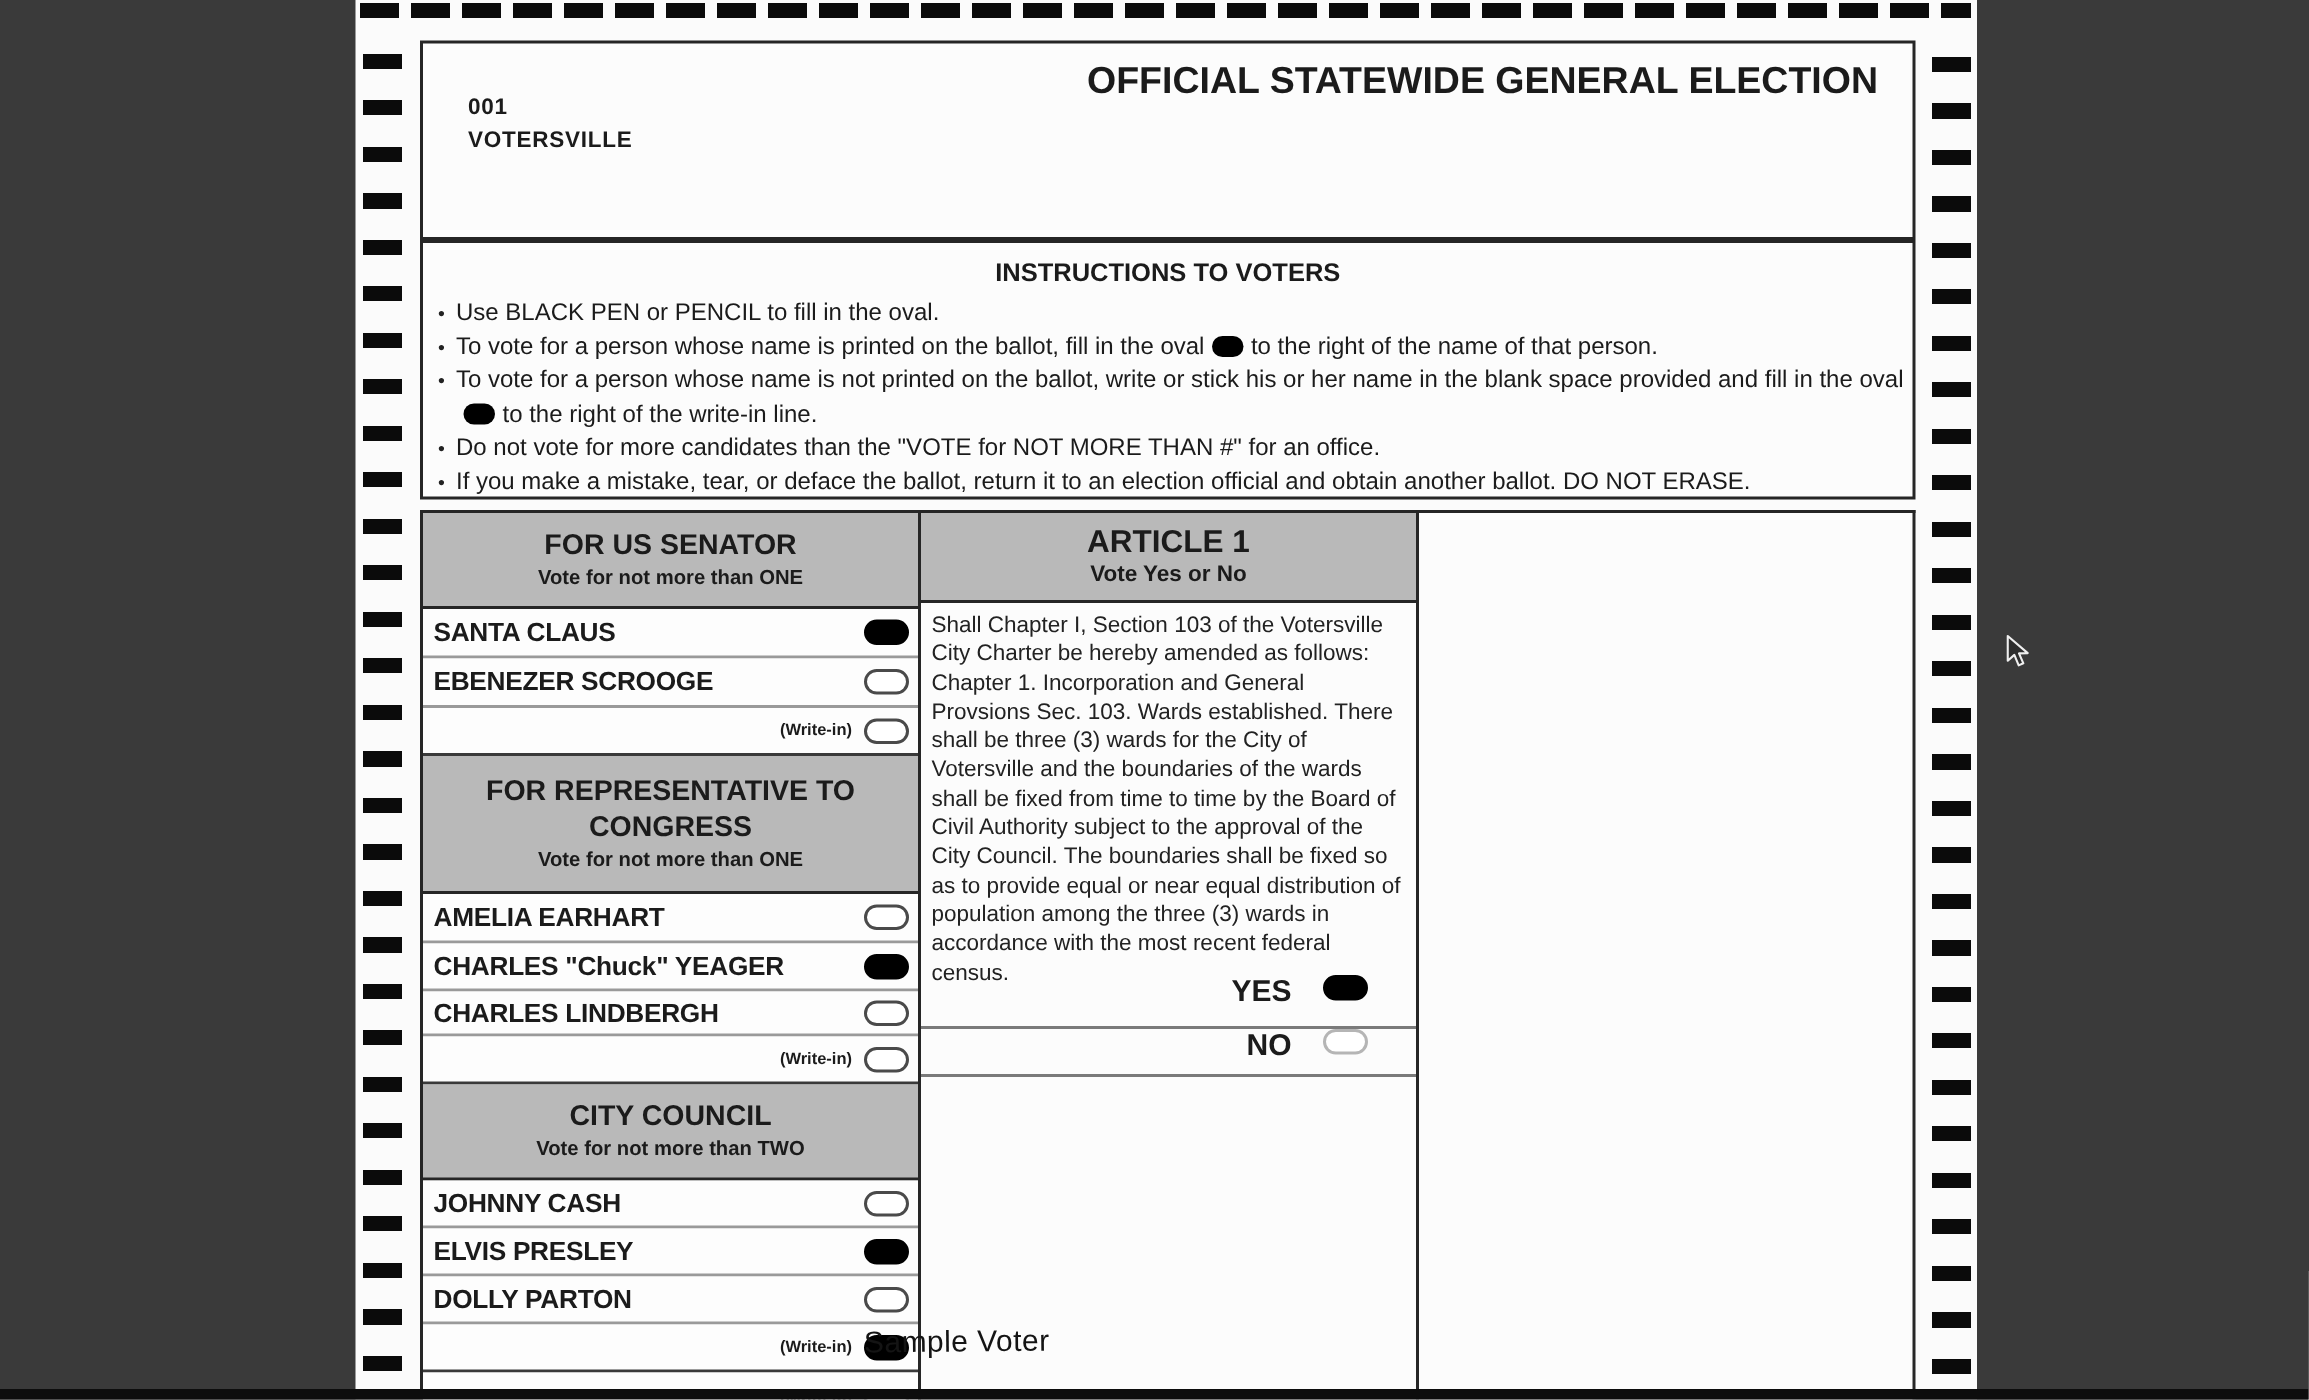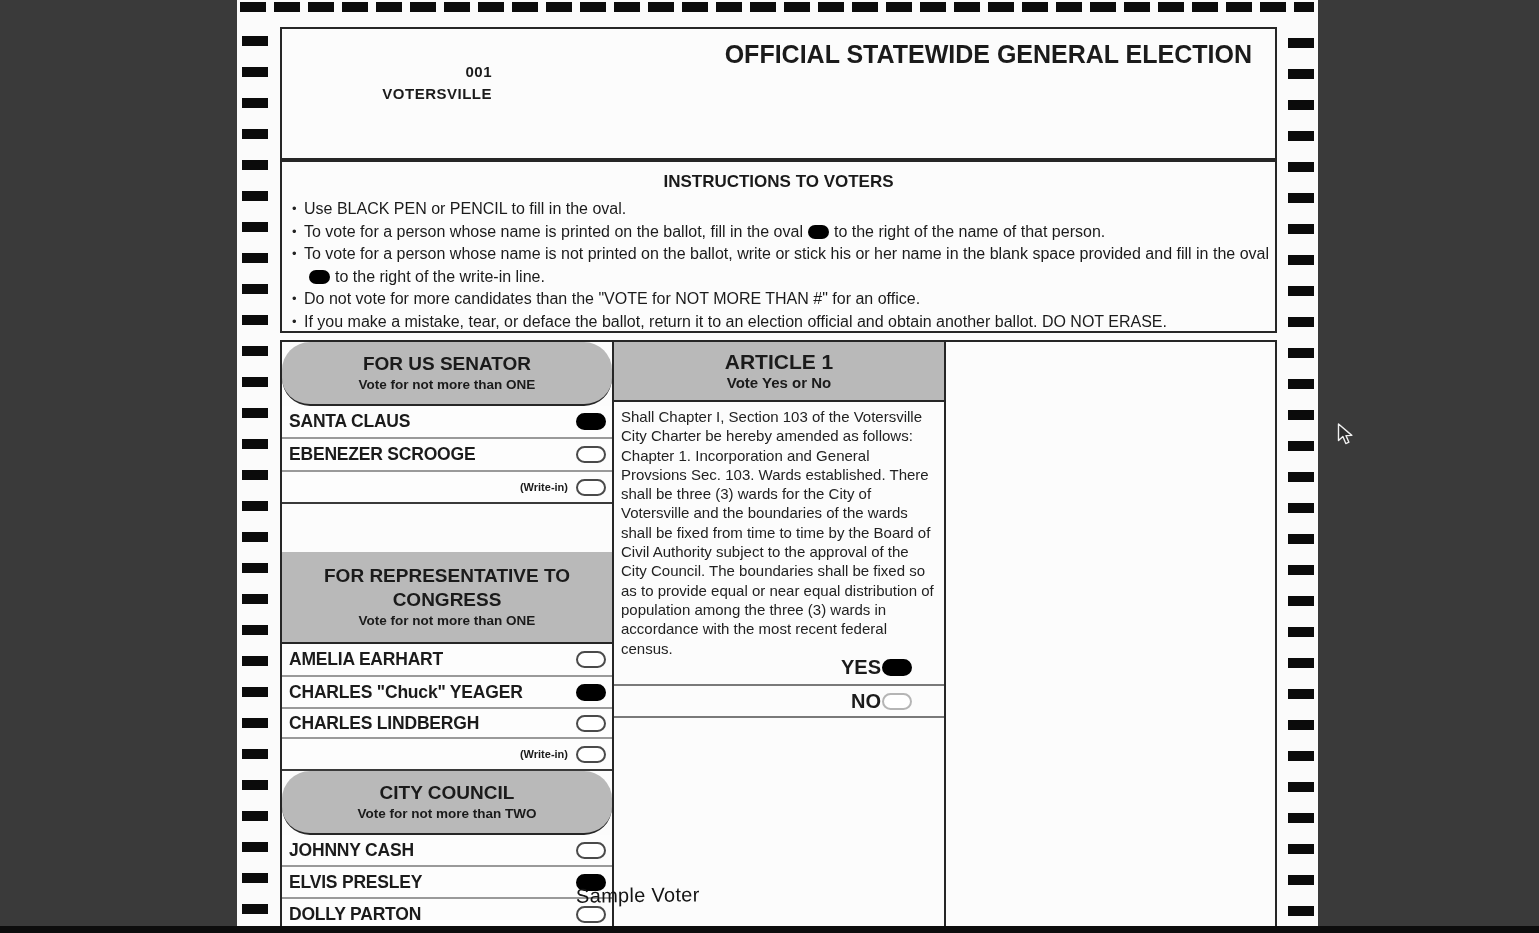--- a/index.html
+++ b/index.html
@@ -9,21 +9,21 @@
   
   .dash-top{position:absolute;left:240px;top:2px;width:1074px;height:10px;
             background:repeating-linear-gradient(90deg,#0b0b0b 0 26px,transparent 26px 34px);}
   .dash-left{position:absolute;left:242px;top:36px;width:26px;height:888px;
              background:repeating-linear-gradient(180deg,#0b0b0b 0 10px,transparent 10px 31px);}
   .dash-right{position:absolute;left:1288px;top:38px;width:26px;height:886px;
               background:repeating-linear-gradient(180deg,#0b0b0b 0 10px,transparent 10px 31px);}
   .bottom-bar{position:absolute;left:0;top:926px;width:1539px;height:7px;background:#0d0d0d;}
 
   .hdr-box{position:absolute;left:280px;top:27px;width:993px;height:129px;border:2px solid #262626;background:#fcfcfc;}
-  .precinct{position:absolute;left:30px;top:32px;width:180px;text-align:right;
+  .precinct{position:absolute;left:30px;top:32px;width:180px;text-align:left;
             font-weight:bold;font-size:15px;line-height:22px;letter-spacing:.5px;}
   .main-title{position:absolute;left:270px;top:9px;width:700px;text-align:right;}
   .main-title .t1{font-weight:bold;font-size:25px;line-height:33px;}
   .main-title .t2{font-weight:bold;font-size:23px;line-height:31px;}
 
   .ins-box{position:absolute;left:280px;top:160px;width:993px;height:169px;border:2px solid #262626;background:#fcfcfc;}
   .ins-title{text-align:center;font-weight:bold;font-size:17px;padding-top:10px;}
   .bullets{padding:6px 6px 0 6px;font-size:16px;line-height:22.5px;}
   .bullet{position:relative;padding-left:16px;}
   .bullet::before{content:"\2022";position:absolute;left:4px;top:0;font-size:13px;color:#222;}
@@ -34,35 +34,35 @@
         border:2px solid #262626;border-bottom:none;overflow:hidden;background:#fcfcfc;}
   .col{position:absolute;top:0;height:593px;overflow:hidden;}
   .col1{left:0;width:330px;}
   .col2{left:330px;width:330px;border-left:2px solid #262626;}
   .col3{left:662px;width:329px;border-left:2px solid #262626;}
 
   .chead{background:#b9b9b9;text-align:center;border-bottom:2px solid #262626;box-sizing:border-box;
          display:flex;flex-direction:column;justify-content:center;}
   .chead .ht{font-weight:bold;font-size:19px;line-height:24px;}
   .chead .hs{font-weight:bold;font-size:13.5px;line-height:18px;}
-  .h64{height:64px;border-radius:28px;} .h92{height:92px;margin-top:48px;} .h60{height:60px;}
+  .h64{height:64px;} .h92{height:92px;} .h60{height:60px;}
 
   .crow{display:flex;align-items:center;box-sizing:border-box;height:33px;
         padding:0 6px 0 7px;border-bottom:2px solid #9a9a9a;background:#fdfdfd;}
   .crow .cname{font-weight:bold;font-size:17.5px;letter-spacing:-0.2px;}
   .crow .sp{flex:1;}
   .crow.wrow{border-bottom:2px solid #3a3a3a;}
   .wname{font-weight:bold;font-size:11px;margin-right:8px;}
   .oval{display:inline-block;width:30px;height:17px;border:2px solid #4a4a4a;border-radius:9px;
         background:#fff;box-sizing:border-box;flex:none;}
   .oval[data-filled="true"]{background:#000;border-color:#000;}
 
   .article-body{box-sizing:border-box;height:248px;padding:5px 8px 0 7px;
                 font-size:15px;line-height:19.3px;color:#222;}
-  .optrow{display:flex;align-items:center;justify-content:flex-end;gap:1px;
+  .optrow{display:flex;align-items:flex-start;justify-content:flex-end;gap:21px;
           box-sizing:border-box;padding-right:32px;border-bottom:2px solid #7a7a7a;}
   .optrow .olabel{font-weight:bold;font-size:20px;}
   .opt-yes{height:36px;} .opt-no{height:32px;}
   .opt-no .oval{border-color:#b5b5b5;}
 
   .annotation{position:absolute;left:576px;top:884px;font-size:20px;color:#141414;
               transform:rotate(-0.6deg);z-index:5;letter-spacing:.3px;}
   .cursor{position:absolute;left:1337px;top:423px;z-index:9;}
 </style>
 </head>

